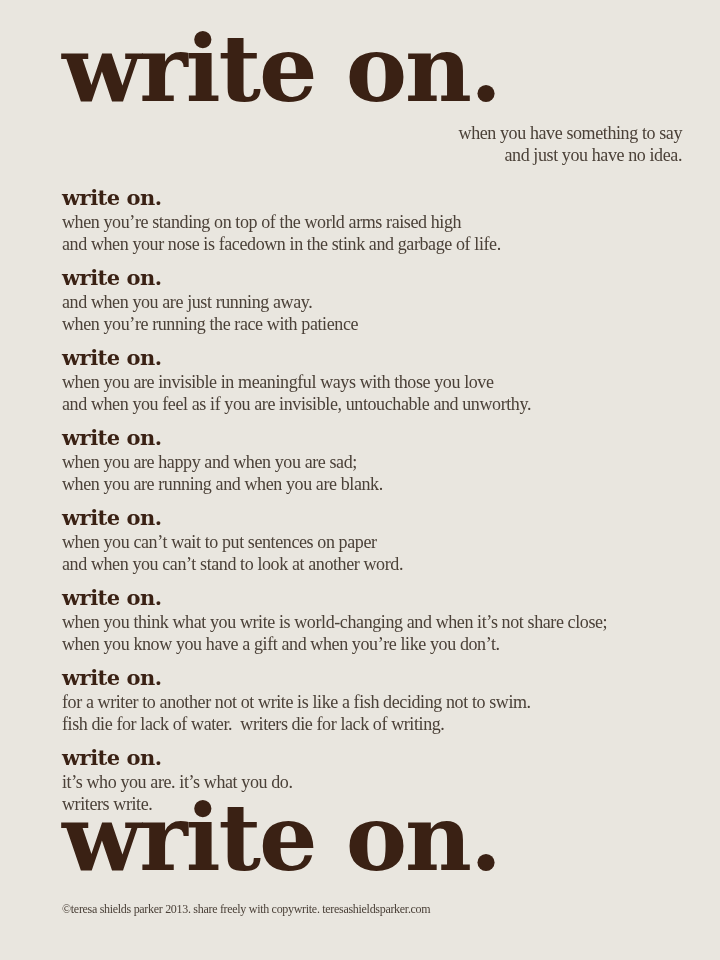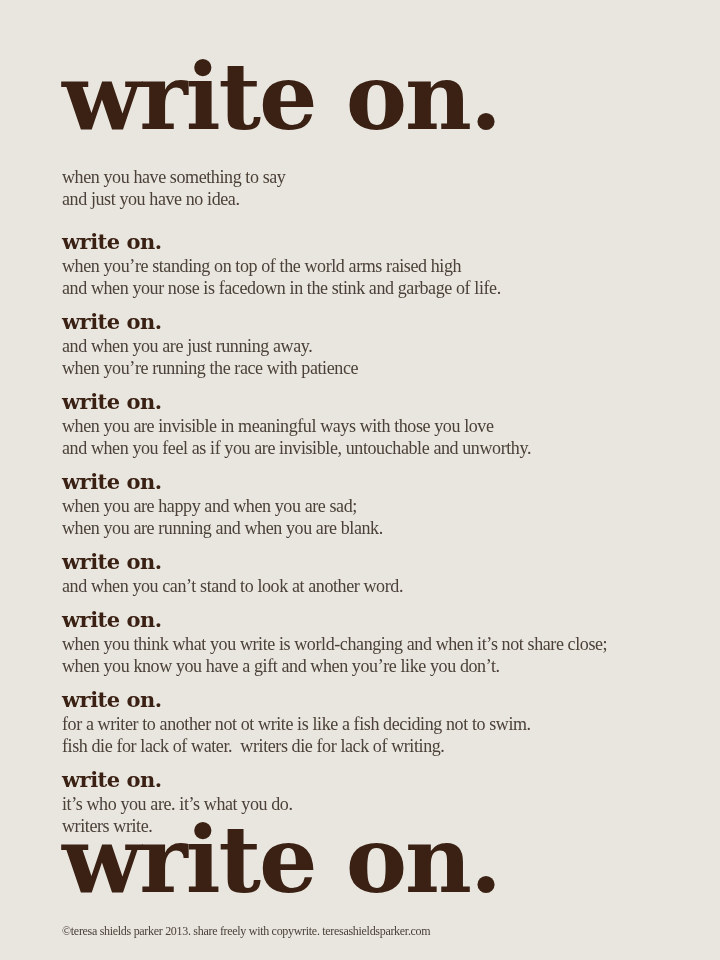--- a/index.html
+++ b/index.html
@@ -5,36 +5,37 @@
   html, body { margin: 0; padding: 0; }
   .page {
     position: relative;
     width: 720px;
     height: 960px;
     background: #e9e6df;
     overflow: hidden;
     font-family: "Liberation Serif", serif;
   }
   .inner {
-    padding: 54px 38px 0 62px;
+    padding: 26px 38px 0 62px;
   }
   .big-title {
     margin: 0;
     font-family: "DejaVu Serif", serif;
     font-weight: bold;
     font-size: 92px;
     line-height: 0.95;
     letter-spacing: -2px;
     color: #3a2114;
   }
   .big-title.bottom {
     margin-top: -20px;
   }
   .intro {
-    margin-top: 25px;
+    margin-top: 9px;
+    text-align: right;
   }
   .body-line {
     font-size: 18px;
     line-height: 22px;
     letter-spacing: -0.4px;
     color: #4b4138;
     white-space: pre;
   }
   .section {
     margin-top: 10px;
@@ -92,20 +93,21 @@
     </div>
 
     <div class="section">
       <h2 class="section-heading">write on.</h2>
       <div class="body-line">when you are happy and when you are sad;</div>
       <div class="body-line">when you are running and when you are blank.</div>
     </div>
 
     <div class="section">
       <h2 class="section-heading">write on.</h2>
+      <div class="body-line">when you can’t wait to put sentences on paper</div>
       <div class="body-line">and when you can’t stand to look at another word.</div>
     </div>
 
     <div class="section">
       <h2 class="section-heading">write on.</h2>
       <div class="body-line">when you think what you write is world-changing and when it’s not share close;</div>
       <div class="body-line">when you know you have a gift and when you’re like you don’t.</div>
     </div>
 
     <div class="section">

